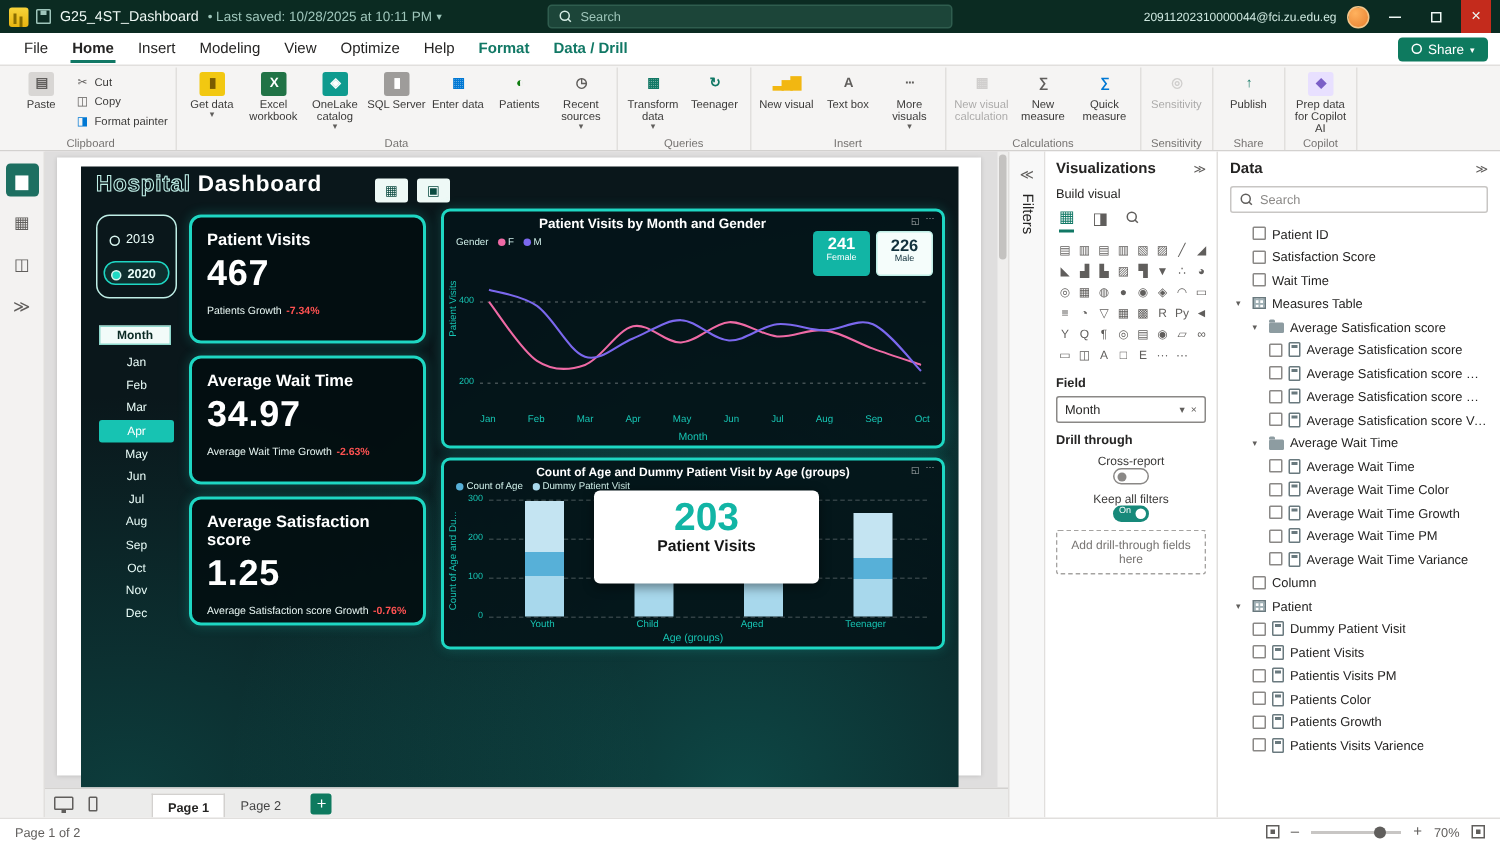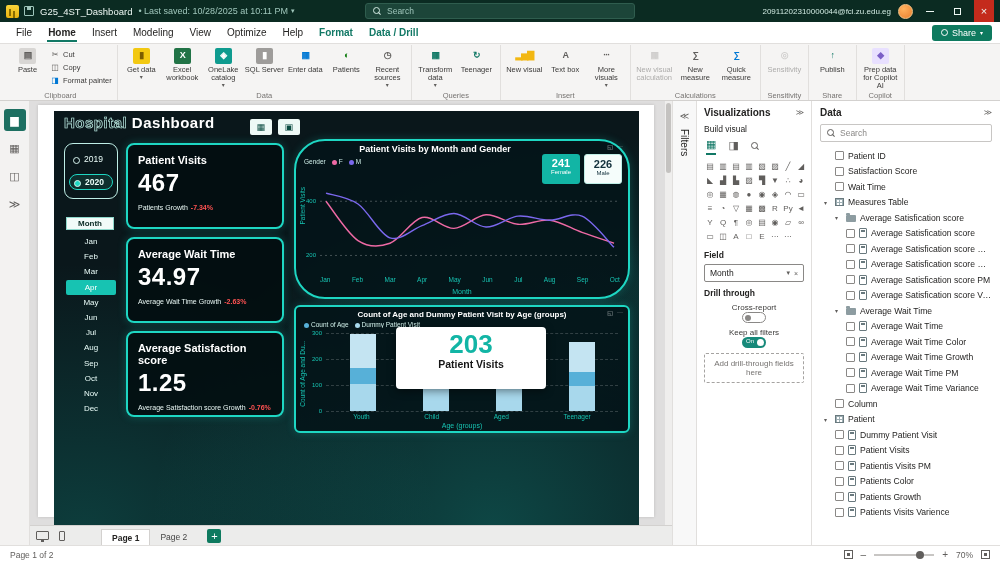--- a/index.html
+++ b/index.html
@@ -87,21 +87,21 @@
 
   .kpi { position:absolute; left:72px; width:158px; height:86px; background:rgba(2,14,16,.88); border:2px solid #1ed7c3; border-radius:8px; box-shadow:0 0 8px rgba(30,215,195,.25); padding:9px 10px; }
   .kpi:nth-of-type(1) { top:32px; } 
   .kpi-t1 { top:32px; } .kpi-t2 { top:126px; } .kpi-t3 { top:220px; }
   .kpi-title { font-size:11px; font-weight:bold; color:#fff; }
   .kpi-value { font-size:24px; font-weight:bold; color:#fff; margin-top:3px; letter-spacing:.5px; }
   .kpi-growth { font-size:7px; color:#e8f6f3; margin-top:7px; }
   .kpi-growth b { color:#ff5252; margin-left:3px; }
 
   .panel { position:absolute; background:rgba(4,21,25,.92); border:2px solid #1ed7c3; border-radius:6px; box-shadow:0 0 8px rgba(30,215,195,.22); }
-  .line-panel { left:240px; top:28px; width:336px; height:160px;border-radius:31px; }
+  .line-panel { left:240px; top:28px; width:336px; height:160px; }
   .bar-panel  { left:240px; top:194px; width:336px; height:128px; }
   .corner-icons { position:absolute; right:5px; top:2px; display:flex; gap:4px; color:rgba(255,255,255,.65); font-size:6px; z-index:5; }
   .panel-title { text-align:center; font-size:9px; font-weight:bold; color:#fff; margin-top:3px; padding:0 64px 0 10px; }
   .bar-panel .panel-title { font-size:8px; padding:0 10px; }
   .chart-legend { position:absolute; left:8px; top:17px; display:flex; align-items:center; gap:6px; font-size:6.5px; color:#cfeee8; }
   .legend-dot { width:5px; height:5px; border-radius:50%; display:inline-block; margin-right:2px; vertical-align:middle; }
   .gender-cards { position:absolute; right:6px; top:13px; display:flex; gap:4px; z-index:4; }
   .gcard { width:38px; height:30px; border-radius:3px; text-align:center; padding-top:3px; }
   .gcard-f { background:#12b5a5; color:#fff; }
   .gcard-m { background:#f5fdfb; color:#12313c; border:1px solid #bfeee6; }
@@ -674,25 +674,20 @@
           <span class="lbl">Average Satisfication score Color</span>
         </div>
         <div class="tree-row" style="padding-left: 26px;">
           <span class="cbx"></span>
           <span class="i-calc"></span>
           <span class="lbl">Average Satisfication score Gro...</span>
         </div>
         <div class="tree-row" style="padding-left: 26px;">
           <span class="cbx"></span>
           <span class="i-calc"></span>
-          <span class="lbl">Average Satisfication score PM</span>
-        </div>
-        <div class="tree-row" style="padding-left: 26px;">
-          <span class="cbx"></span>
-          <span class="i-calc"></span>
           <span class="lbl">Average Satisfication score Varie...</span>
         </div>
         <div class="tree-row" style="padding-left: 15px;">
           <span class="chev-d">▾</span>
           <span class="i-folder"></span>
           <span class="lbl">Average Wait Time</span>
         </div>
         <div class="tree-row" style="padding-left: 26px;">
           <span class="cbx"></span>
           <span class="i-calc"></span>

